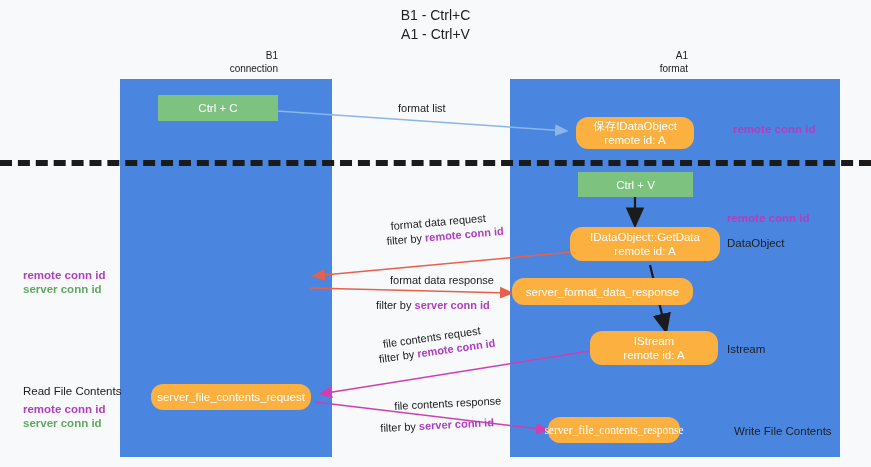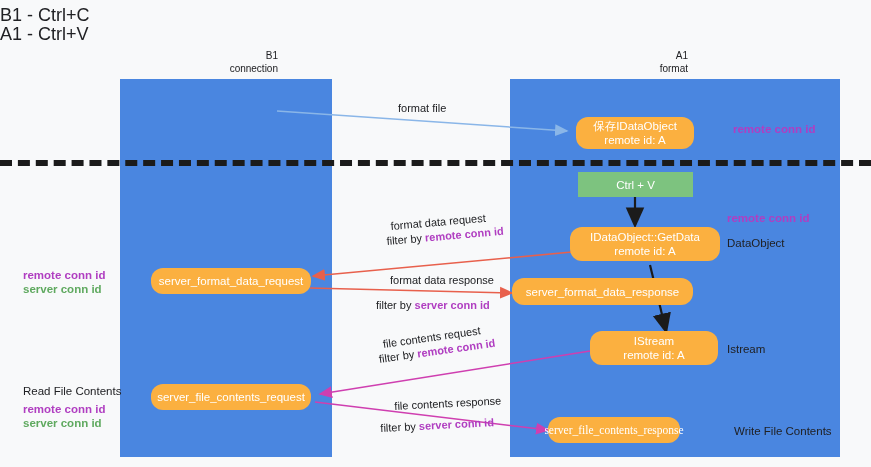--- a/index.html
+++ b/index.html
@@ -15,21 +15,22 @@
     overflow: hidden;
     font-family: "Liberation Sans", sans-serif;
     color: #202124;
   }
 
   
   .title {
     position: absolute;
     left: 0; top: 6px;
     width: 871px;
-    font-size: 18px;
+    text-align: center;
+    font-size: 14px;
     line-height: 19px;
     color: #202124;
   }
   .title div { display: block; }
 
   
   .col-head {
     position: absolute;
     text-align: right;
     font-size: 10px;
@@ -149,38 +150,38 @@
 
     <path d="M650,265 L666,331" stroke="#1b1b1b" stroke-width="2.2" fill="none" marker-end="url(#ah-black)"></path>
 
     <path d="M590,351 L320,394" stroke="#cf3fb0" stroke-width="1.6" fill="none" marker-end="url(#ah-mag)"></path>
 
     <path d="M315,402 L548,430" stroke="#cf3fb0" stroke-width="1.6" fill="none" marker-end="url(#ah-mag)"></path>
   </svg>
 
   <div class="dashed-divider" style="top:160px;"></div>
 
+  <div class="box green" style="left:158px; top:95px; width:120px; height:26px;">
+    <span class="ln">Ctrl + C</span>
+  </div>
 
   <div class="box orange" style="left:576px; top:117px; width:118px; height:32px;">
     <span class="ln">保存IDataObject</span>
     <span class="ln">remote id: A</span>
   </div>
 
   <div class="box green" style="left:578px; top:172px; width:115px; height:25px;">
     <span class="ln">Ctrl + V</span>
   </div>
 
   <div class="box orange" style="left:570px; top:227px; width:150px; height:34px;">
     <span class="ln">IDataObject::GetData</span>
     <span class="ln">remote id: A</span>
   </div>
 
-  <div class="box orange" style="left:151px; top:268px; width:160px; height:26px;">
-    <span class="ln">server_format_data_request</span>
-  </div>
 
   <div class="box orange" style="left:512px; top:278px; width:181px; height:27px;">
     <span class="ln">server_format_data_response</span>
   </div>
 
   <div class="box orange" style="left:590px; top:331px; width:128px; height:34px;">
     <span class="ln">IStream</span>
     <span class="ln">remote id: A</span>
   </div>
 
@@ -207,21 +208,21 @@
     <span class="ln green-t">server conn id</span>
   </div>
 
   <div class="side-label plain" style="left:23px; top:384px;">Read File Contents</div>
 
   <div class="side-label" style="left:23px; top:402px;">
     <span class="ln purple">remote conn id</span>
     <span class="ln green-t">server conn id</span>
   </div>
 
-  <div class="edge-label" style="left:398px; top:101px;">format file</div>
+  <div class="edge-label" style="left:398px; top:101px;">format list</div>
 
   <div class="edge-label" style="left:390px; top:219px; transform:rotate(-5deg); transform-origin:left top;">format data request</div>
 
   <div class="edge-label" style="left:386px; top:234px; transform:rotate(-5deg); transform-origin:left top;">
     <span>filter by </span><span class="hl-purple">remote conn id</span>
   </div>
 
   <div class="edge-label" style="left:390px; top:273px;">format data response</div>
 
   <div class="edge-label" style="left:376px; top:298px;">

